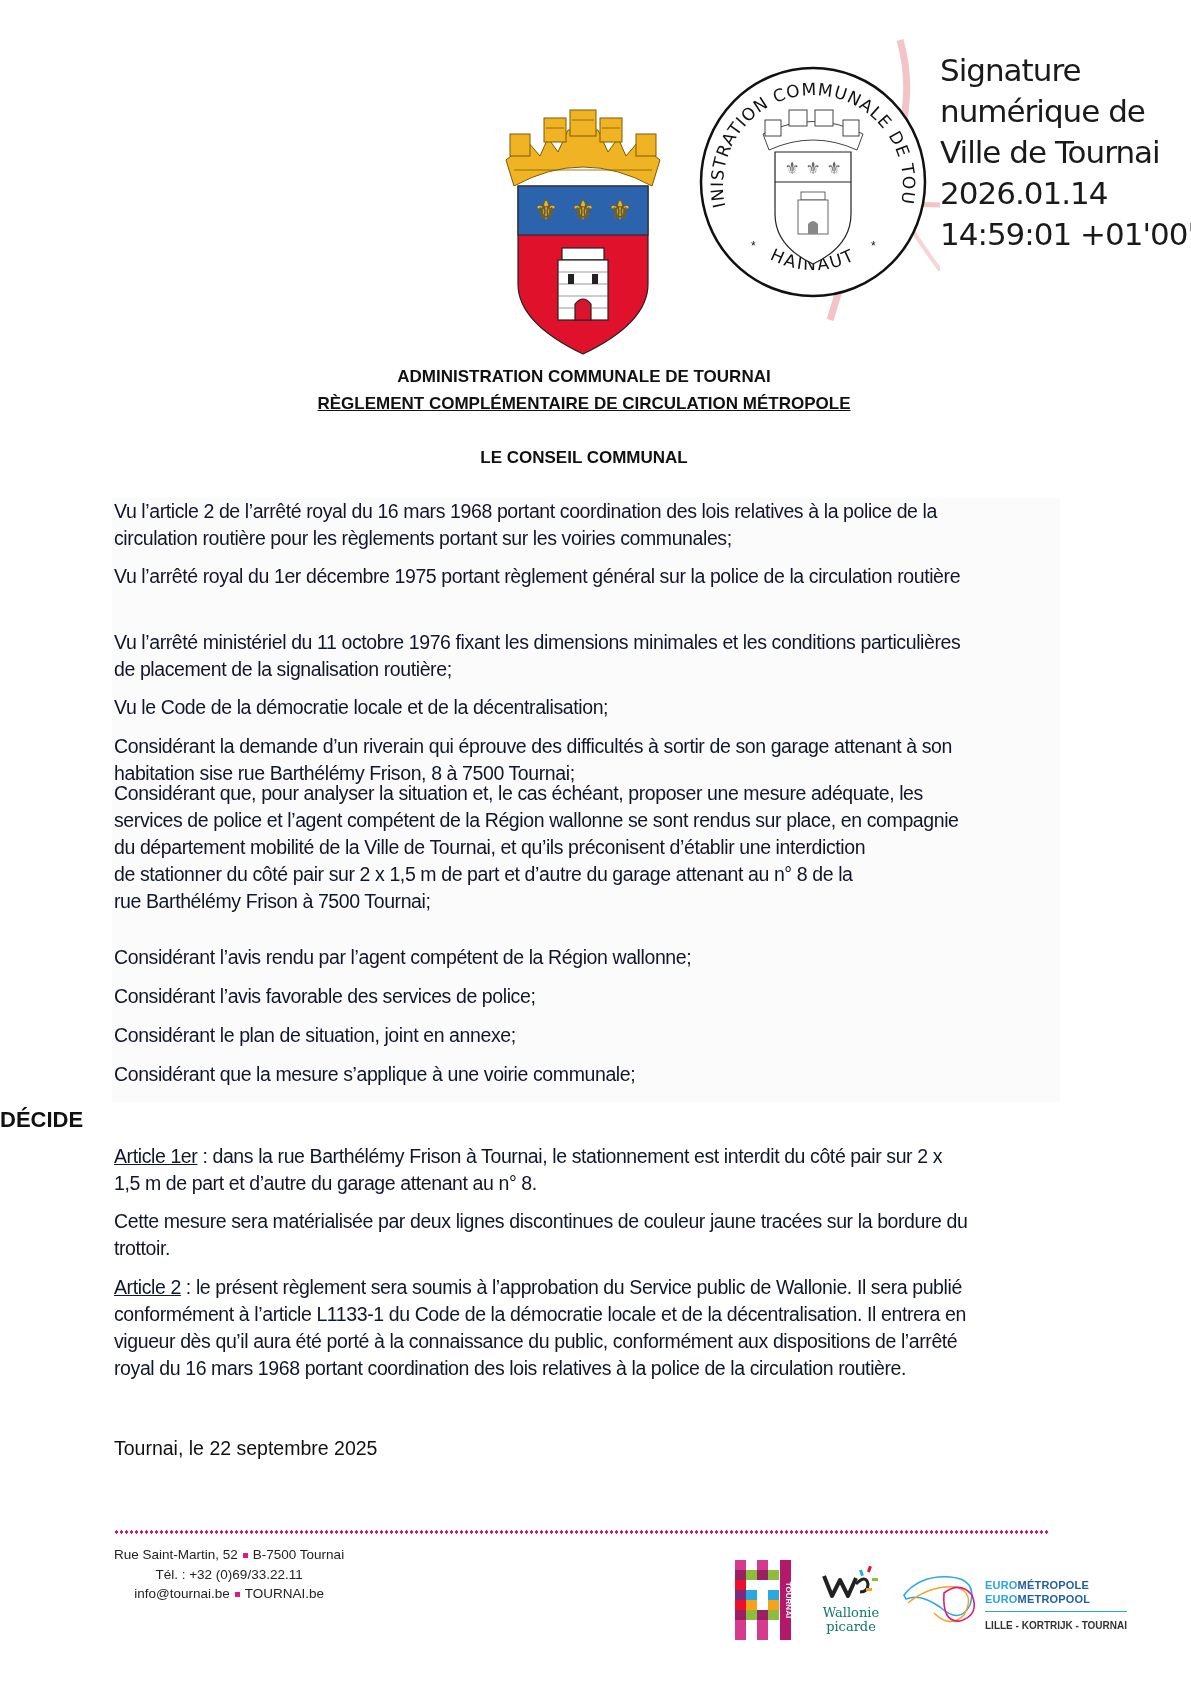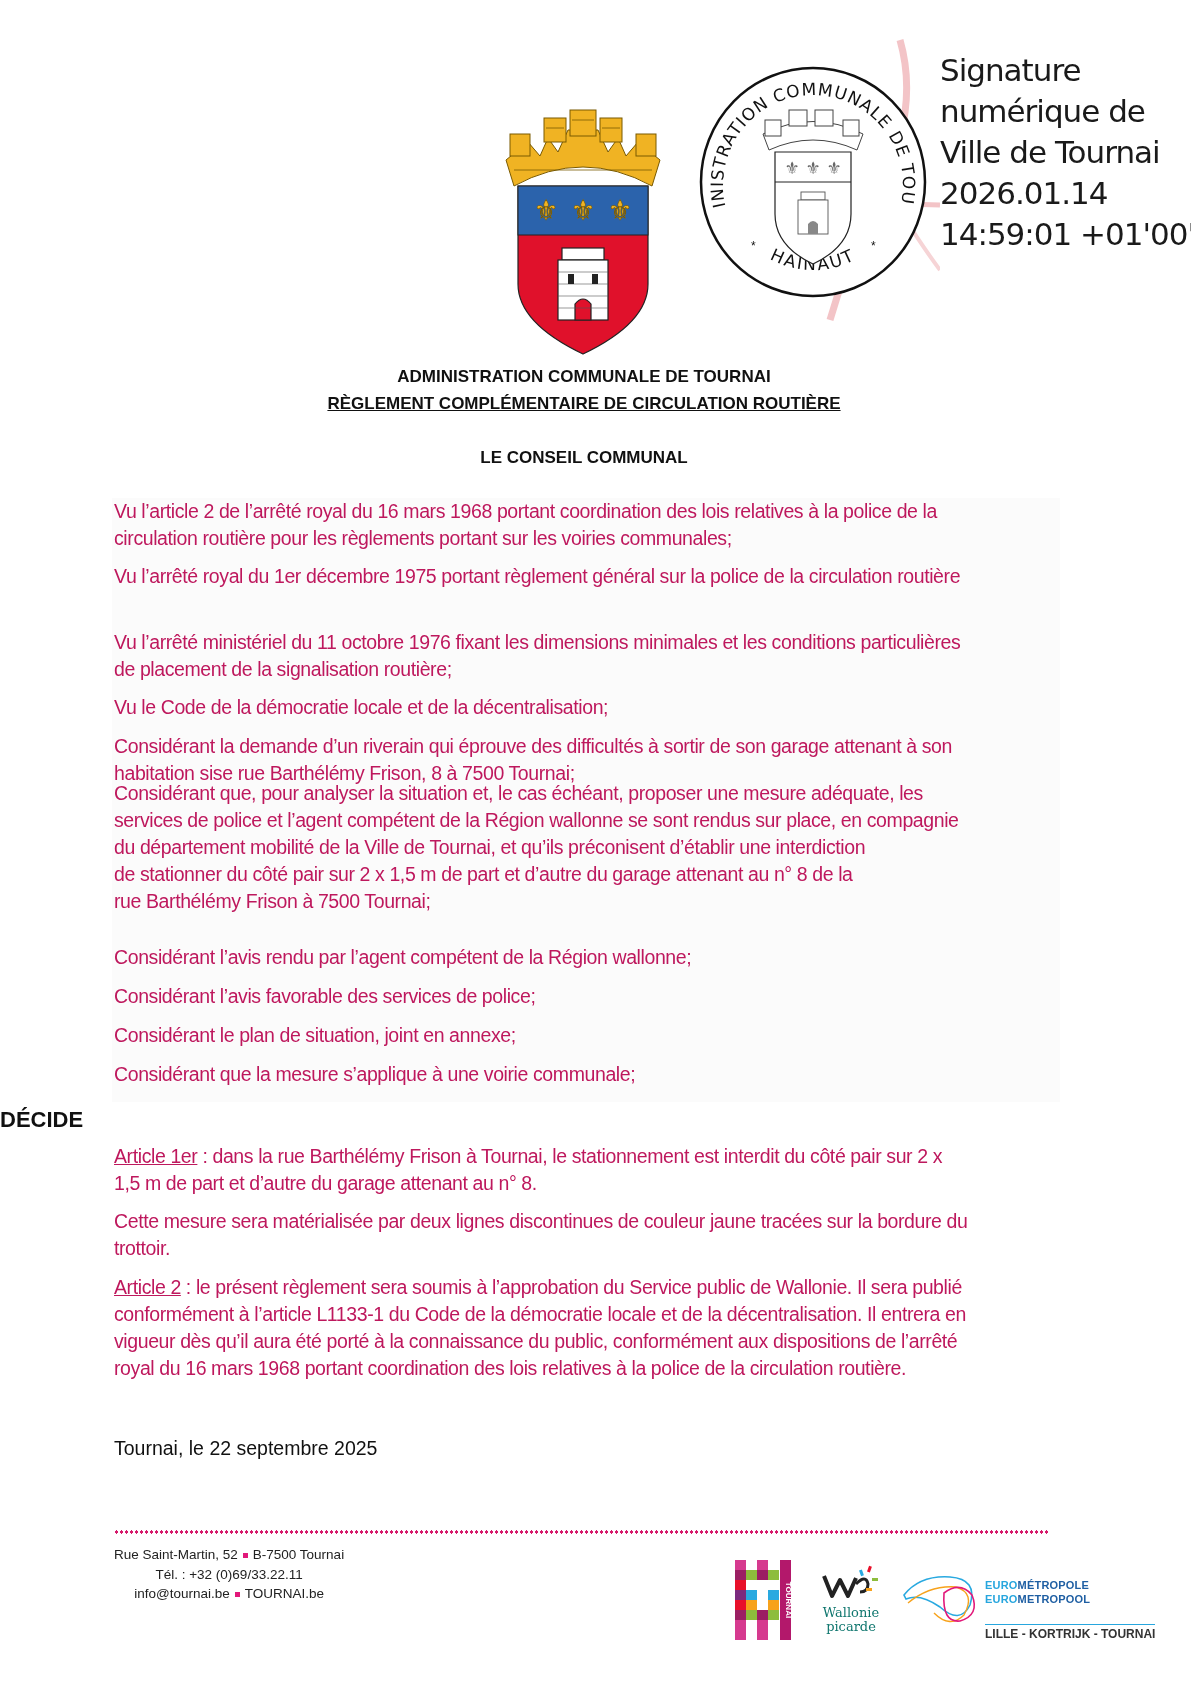--- a/index.html
+++ b/index.html
@@ -27,21 +27,21 @@
   #t1 { top: 367px; }
   #t2 { top: 394px; text-decoration: underline; }
   #t3 { top: 448px; }
 
   
   #considerants {
     left: 112px; top: 498px; width: 948px; height: 604px; background: #fbfbfb;
   }
   .para {
     position: absolute; left: 114px; width: 950px;
-    font-size: 19.5px; line-height: 27px; color: #be185d;
+    font-size: 19.5px; line-height: 27px; color: #0f172a;
     letter-spacing: -0.4px;
   }
   .para div { white-space: nowrap; }
 
   #decide { left: 0; width: 1168px; top: 1107px; font-weight: bold; font-size: 22px; }
   .u { text-decoration: underline; }
 
   #signoff { left: 114px; top: 1437px; font-size: 19.5px; }
 
   
@@ -52,21 +52,21 @@
   }
   #addr { left: 114px; top: 1545px; font-size: 13.5px; line-height: 19.5px; color: #222; text-align: center; }
   .pink-sq { display: inline-block; width: 5px; height: 5px; background: #e2187a; margin: 0 5px; vertical-align: middle; }
 
   #logo-tournai { left: 735px; top: 1560px; width: 56px; height: 80px; }
   #logo-wp { left: 816px; top: 1562px; width: 70px; height: 78px; }
   #logo-wp .wtxt { font-family: "DejaVu Serif", serif; font-size: 13px; line-height: 14px; text-align: center; color: #0f766e; }
   #logo-euro { left: 900px; top: 1565px; width: 190px; height: 70px; text-align: right; }
   .euro-txt { position: absolute; left: 85px; font-weight: bold; font-size: 11px; color: #1f5fa3; white-space: nowrap; letter-spacing: 0.2px; }
   .euro-txt .b { color: #27a6de; }
-  .euro-sub { position: absolute; left: 85px; top: 59px; font-size: 12px; font-weight: bold; color: #333; white-space: nowrap; border-top: 1px solid #27a6de; padding-top: 2px; }
+  .euro-sub { position: absolute; left: 85px; top: 46px; font-size: 10px; font-weight: bold; color: #333; white-space: nowrap; border-top: 1px solid #27a6de; padding-top: 8px; }
 </style>
 </head>
 <body>
 
 <svg id="coat" class="abs" viewBox="0 0 190 248">
 
   <g fill="#f0b323" stroke="#7a5a00" stroke-width="1">
     <path d="M18 52 L40 34 L52 48 L60 30 L70 44 L80 22 L110 22 L120 44 L130 30 L138 48 L150 34 L172 52 L164 78 Q95 40 26 78 Z"></path>
     <rect x="22" y="26" width="20" height="22"></rect>
     <rect x="56" y="10" width="22" height="24"></rect>
@@ -150,21 +150,21 @@
 
 <div id="sigtext" class="abs">
   <div>Signature</div>
   <div>numérique de</div>
   <div>Ville de Tournai</div>
   <div>2026.01.14</div>
   <div>14:59:01 +01'00'</div>
 </div>
 
 <div id="t1" class="abs title">ADMINISTRATION COMMUNALE DE TOURNAI</div>
-<div id="t2" class="abs title">RÈGLEMENT COMPLÉMENTAIRE DE CIRCULATION ROUTIÈRE</div>
+<div id="t2" class="abs title">RÈGLEMENT COMPLÉMENTAIRE DE CIRCULATION MÉTROPOLE</div>
 <div id="t3" class="abs title">LE CONSEIL COMMUNAL</div>
 
 <div id="considerants" class="abs"></div>
 
 <div class="para" style="top:498px">
   <div>Vu l’article 2 de l’arrêté royal du 16 mars 1968 portant coordination des lois relatives à la police de la</div>
   <div>circulation routière pour les règlements portant sur les voiries communales;</div>
 </div>
 <div class="para" style="top:563px">
   <div>Vu l’arrêté royal du 1er décembre 1975 portant règlement général sur la police de la circulation routière</div>

